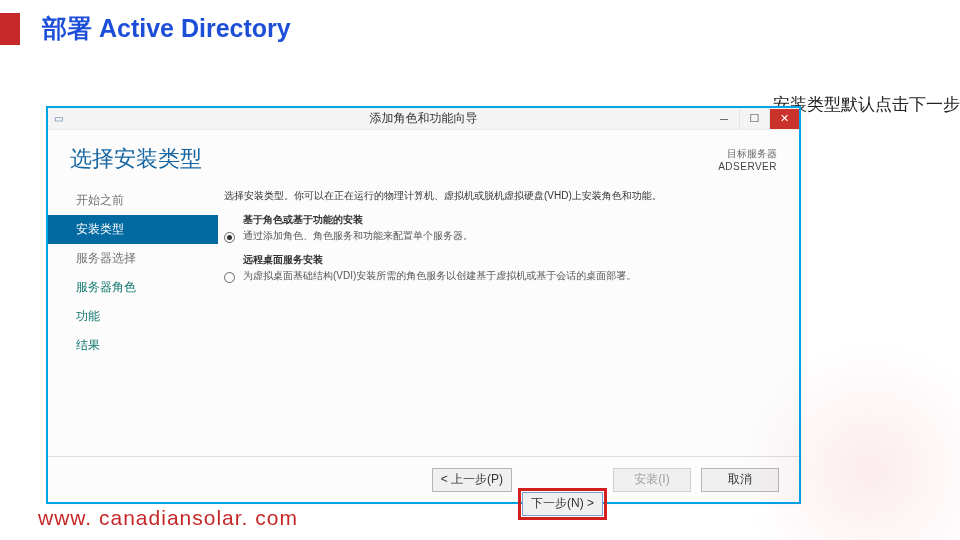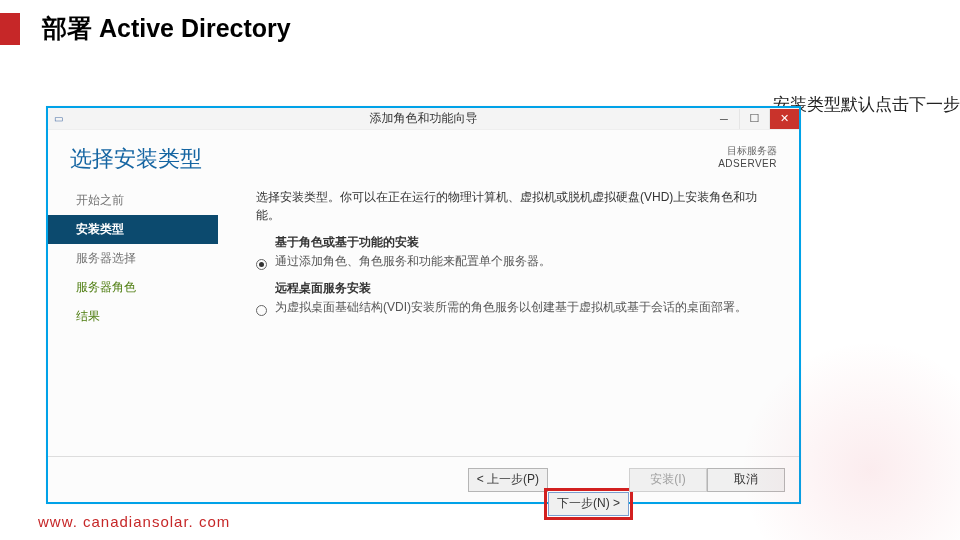--- a/index.html
+++ b/index.html
@@ -13,21 +13,21 @@
   .slide-header {
     display: flex; align-items: center;
     padding: 12px 0 8px 0;
   }
   .red-block {
     width: 20px; height: 32px;
     background: #c62728;
     margin-right: 22px;
   }
   .slide-title {
-    color: #000000;
+    color: #1d4ed8;
     font-size: 25px;
     font-weight: 700;
   }
   .caption {
     font-size: 17px;
     color: #222;
     margin: 40px 0 0 60px;
     text-align: right;
   }
   .wizard {
@@ -61,69 +61,70 @@
     display: flex; align-items: center; justify-content: center;
     font-size: 11px; color: #444;
     border-left: 1px solid #e5e5e5;
   }
   .win-btn:first-child { border-left: none; }
   .win-btn.close { background: #c9332b; color: #fff; }
   .wiz-body { flex: 1; display: flex; flex-direction: column; }
   .wiz-head {
     display: flex; justify-content: space-between;
     padding: 14px 22px 8px 22px;
+    align-items: center;
   }
   .wiz-heading { font-size: 22px; color: #1565a2; font-weight: 400; }
   .target { text-align: right; font-size: 10px; color: #666; }
   .target .srv { color: #444; letter-spacing: .5px; }
   .wiz-main { flex: 1; display: flex; padding: 0 0 0 0; }
   .sidebar { width: 170px; padding: 4px 0 0 0; }
   .side-item {
-    font-size: 12px; color: #4d7c0f;
+    font-size: 12px; color: #0f766e;
     padding: 6px 10px 6px 28px;
     white-space: nowrap;
   }
   .side-item.link { color: #737373; cursor: pointer; }
   .side-item.active {
-    background: #0c4a6e; color: #fff; font-weight: bold;
-  }
-  .content { flex: 1; padding: 6px 24px 0 6px; font-size: 12px; color: #333; margin-left: 32px; }
+    background: #0369a1; color: #fff;
+  }
+  .content { flex: 1; padding: 6px 24px 0 6px; font-size: 10px; color: #333; }
   .content-intro { margin-bottom: 10px; line-height: 1.5; }
   .opt { display: flex; align-items: flex-end; margin-bottom: 10px; }
   .radio {
     width: 11px; height: 11px; border: 1px solid #666; border-radius: 50%;
     margin: 3px 8px 0 0; flex-shrink: 0; position: relative;
   }
   .radio.selected::after {
     content: ""; position: absolute; left: 2px; top: 2px;
     width: 5px; height: 5px; border-radius: 50%; background: #333;
   }
   .opt-body .opt-title { font-weight: 700; }
   .opt-body .opt-desc { color: #555; margin-top: 2px; }
   .footer {
     height: 46px; border-top: 1px solid #ddd;
     display: flex; align-items: center; justify-content: flex-end;
-    padding: 0 14px; 
+    padding: 0 20px; gap: 10px;
   }
   .btn {
     min-width: 78px; height: 24px;
     background: #f0f0f0; border: 1px solid #b5b5b5;
     font-size: 12px; color: #333;
     display: flex; align-items: center; justify-content: center;
     padding: 0 8px;
   }
   .btn.disabled { color: #a0a0a0; border-color: #d0d0d0; }
   .btn.highlight {
     outline: 3px solid #d22020; outline-offset: 1px;
     border-color: #7a9ecf;
     margin-top: 48px;
   }
   .footer-url {
     position: absolute; left: 38px; bottom: 10px;
-    color: #c62728; font-size: 15px; letter-spacing: 1px;
+    color: #c62728; font-size: 21px; letter-spacing: 1px;
   }
   .bg-flower {
     position: absolute; right: -40px; bottom: -60px;
     width: 260px; height: 260px;
     background: radial-gradient(ellipse at center, rgba(220,70,90,.10) 0%, rgba(220,70,90,0) 70%);
     pointer-events: none;
   }
 </style>
 </head>
 <body>
@@ -154,20 +155,21 @@
         <div class="srv">ADSERVER</div>
       </div>
     </div>
 
     <div class="wiz-main">
       <div class="sidebar">
         <div class="side-item link">开始之前</div>
         <div class="side-item active">安装类型</div>
         <div class="side-item link">服务器选择</div>
         <div class="side-item">服务器角色</div>
+        <div class="side-item">功能</div>
         <div class="side-item">结果</div>
       </div>
 
       <div class="content">
         <div class="content-intro">选择安装类型。你可以在正在运行的物理计算机、虚拟机或脱机虚拟硬盘(VHD)上安装角色和功能。</div>
 
         <div class="opt">
           <div class="radio selected"></div>
           <div class="opt-body">
             <div class="opt-title">基于角色或基于功能的安装</div>

